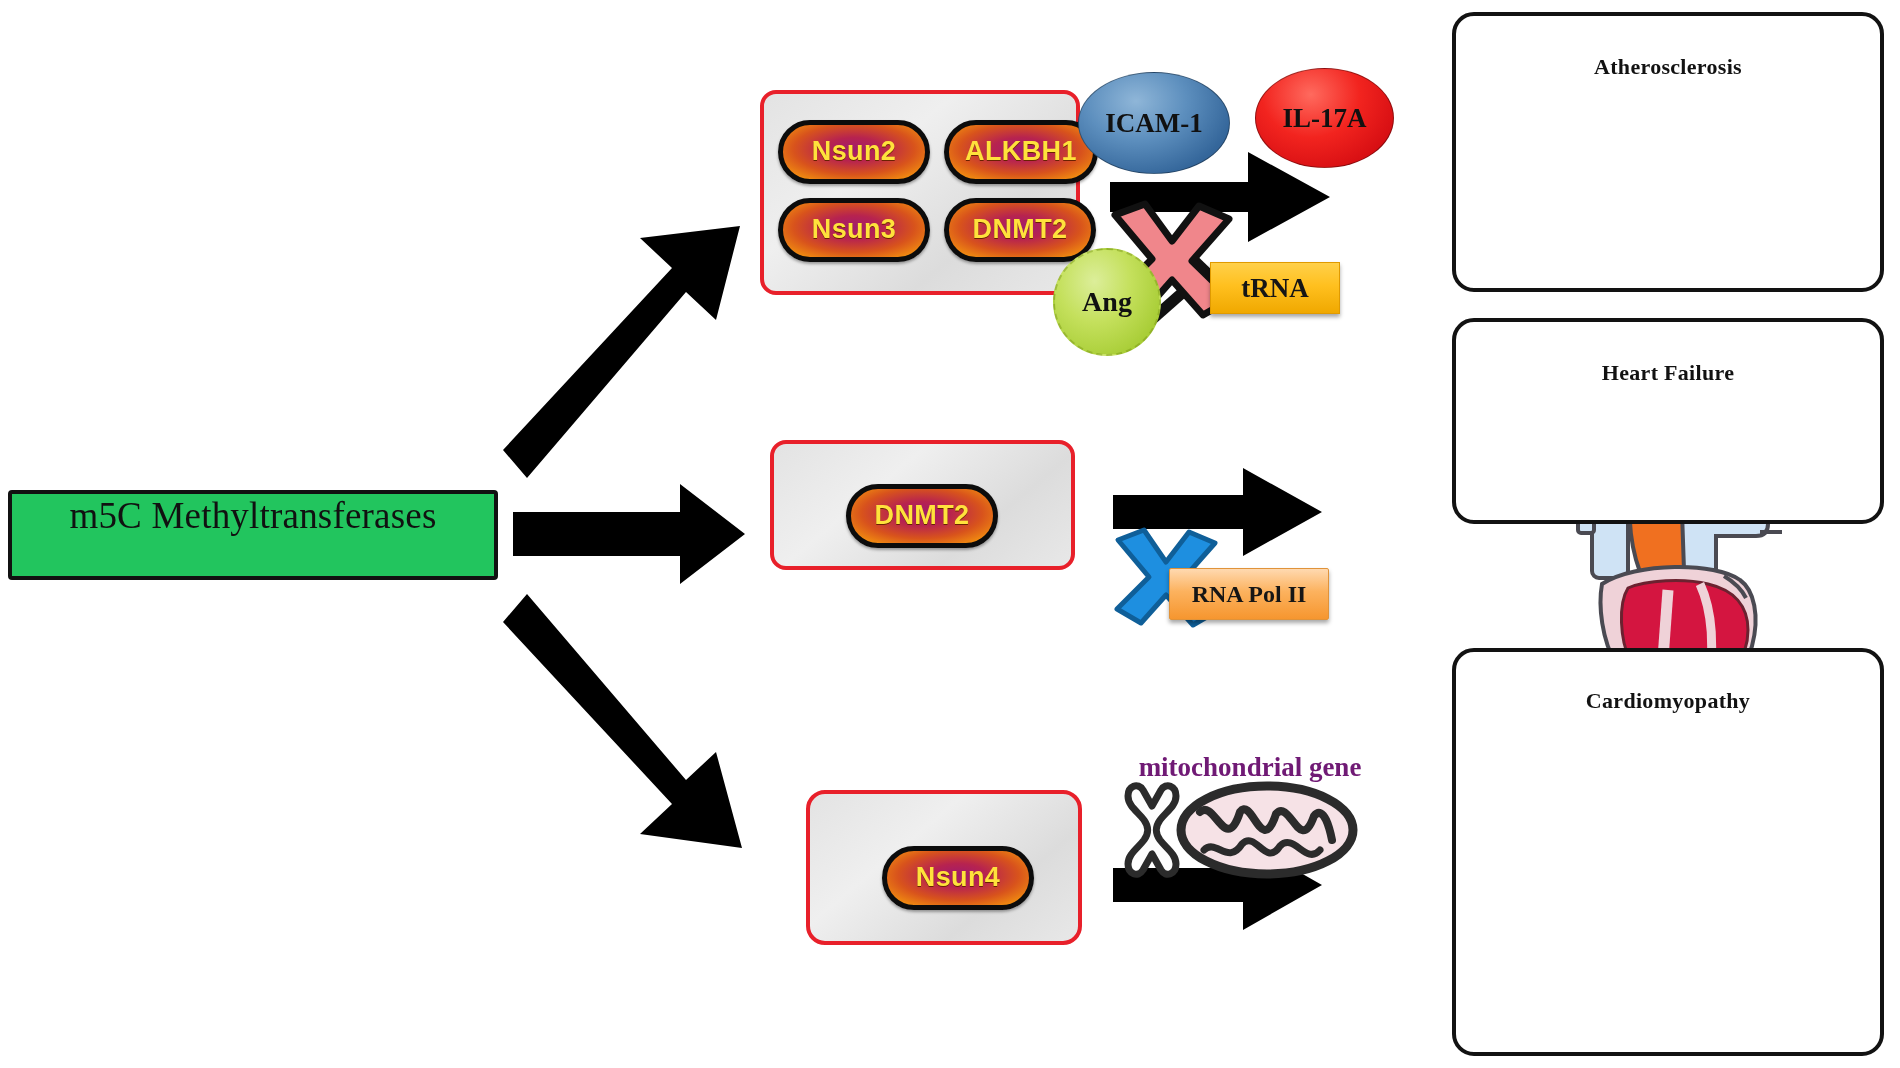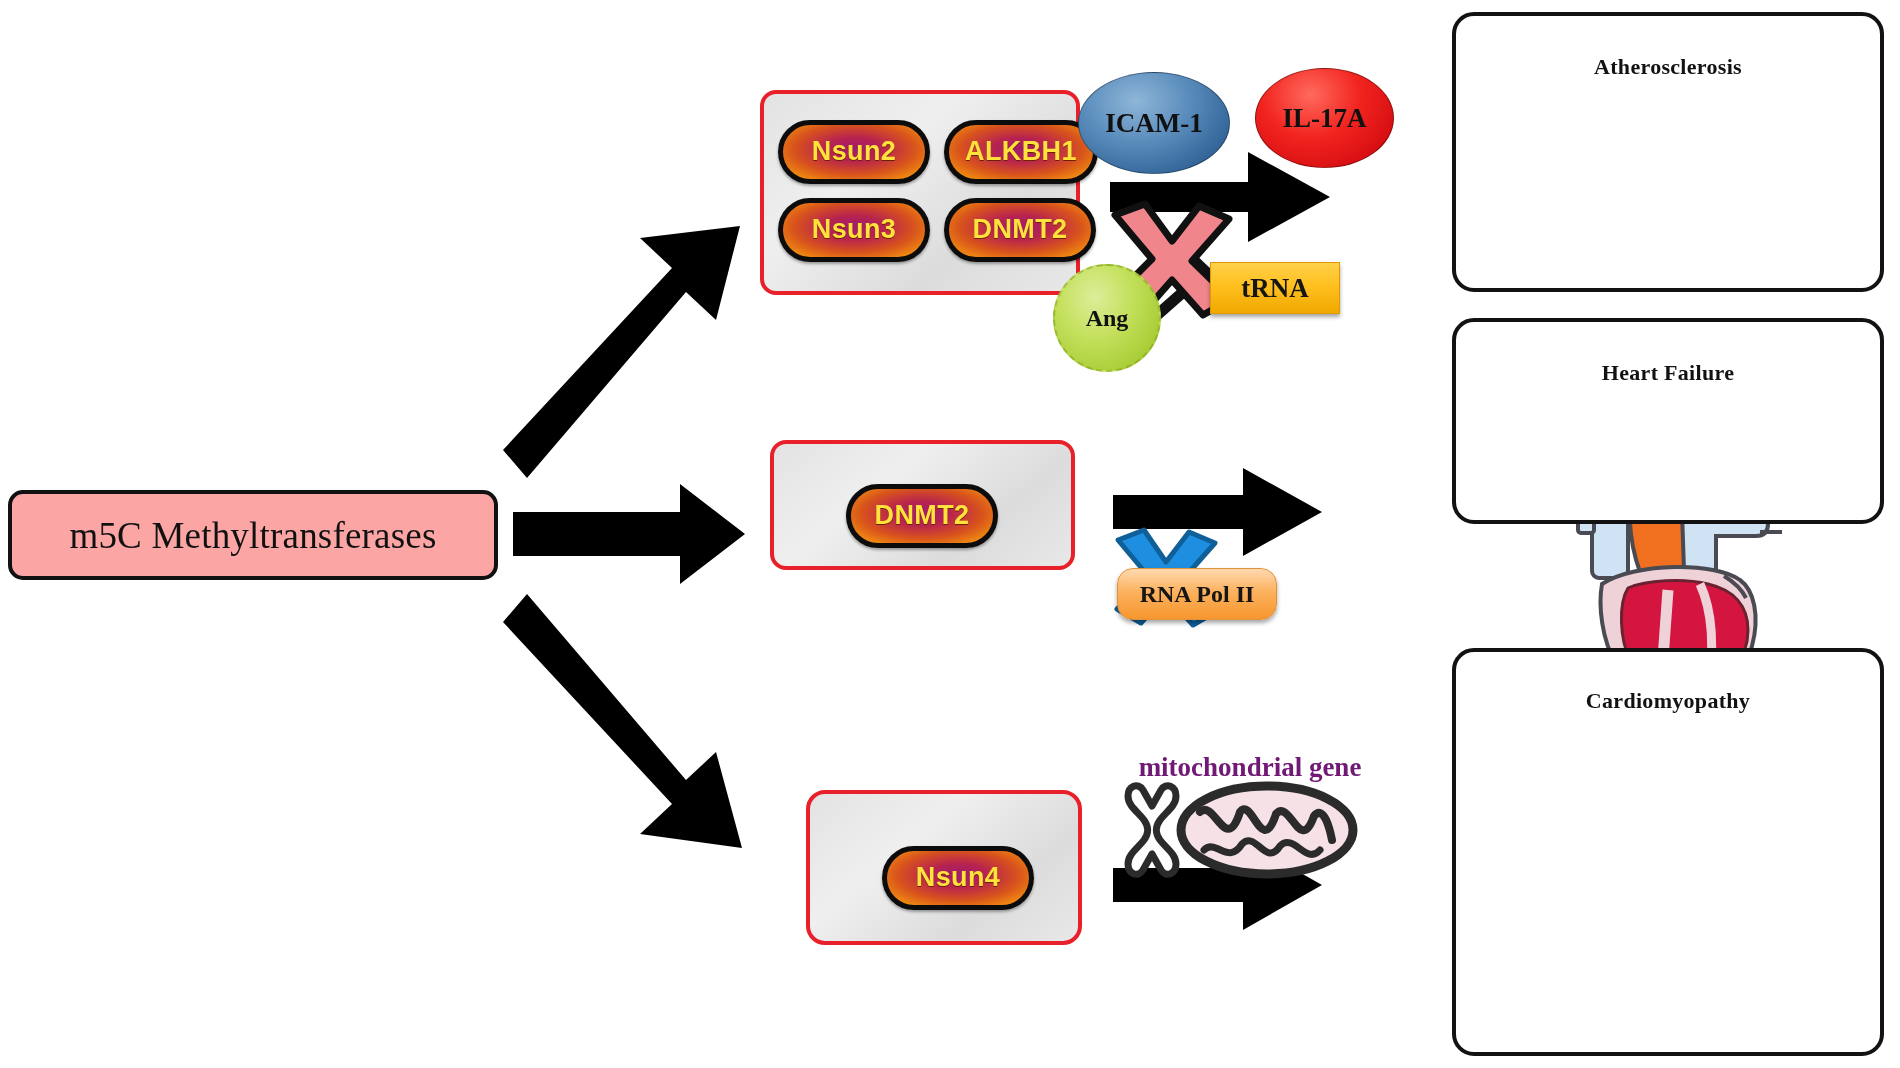--- a/index.html
+++ b/index.html
@@ -5,22 +5,22 @@
 <style>
   html,body{margin:0;padding:0;background:#ffffff;}
   body{width:1900px;height:1068px;position:relative;overflow:hidden;
        font-family:"Liberation Serif", serif;}
   .stage{position:absolute;left:0;top:0;width:1900px;height:1068px;}
   .abs{position:absolute;}
 
   
   #source-box{
     left:8px; top:490px; width:490px; height:90px;
-    border:4px solid #111; border-radius:15px; background:#fca5a5;
-    display:flex; align-items:center; justify-content:center;
+    border:4px solid #111; border-radius:4px; background:#22c55e;
+    display:flex; align-items:flex-start; justify-content:center;
     box-sizing:border-box;
   }
   #source-box .lbl{
     font-family:"Liberation Serif", serif;
     font-size:37px; color:#111; letter-spacing:.2px; white-space:nowrap;
   }
 
   
   .enzyme-panel{
     border:4px solid #e8202a; border-radius:16px;
@@ -54,39 +54,39 @@
   }
   #node-icam1{
     left:1078px; top:72px; width:150px; height:100px; font-size:27px;
     background:radial-gradient(ellipse at 38% 28%,#8fb6d8 0%,#5d8fbe 38%,#35679b 75%,#2a5585 100%);
   }
   #node-il17a{
     left:1255px; top:68px; width:137px; height:98px; font-size:27px;
     background:radial-gradient(ellipse at 40% 26%,#ff6a5e 0%,#f2241f 42%,#d50d12 80%,#b7070c 100%);
   }
   #node-ang{
-    left:1053px; top:264px; width:104px; height:104px; font-size:24px;
+    left:1053px; top:248px; width:104px; height:104px; font-size:28px;
     background:radial-gradient(ellipse at 38% 30%,#dcee9a 0%,#c4e05c 40%,#a8cd36 78%,#93bb22 100%);
     border:2px dashed rgba(120,150,20,.45);
   }
 
   
   .rect-node{
     display:flex;align-items:center;justify-content:center;
     font-family:"Liberation Serif", serif; font-weight:bold;
     color:#161616; white-space:nowrap;
     box-shadow:0 3px 4px rgba(0,0,0,.35);
   }
   #node-trna{
     left:1210px; top:262px; width:128px; height:50px; font-size:27px;
     background:linear-gradient(180deg,#ffd04a 0%,#ffc01f 45%,#f0a800 100%);
     border:1px solid #e09a00;
   }
   #node-rnapol2{
-    left:1117px; top:568px; width:158px; height:50px; font-size:24px; border-radius:16px;
+    left:1169px; top:568px; width:158px; height:50px; font-size:24px; border-radius:2px;
     background:linear-gradient(180deg,#ffd9b0 0%,#fcb25e 45%,#f6962f 100%);
     border:1px solid #e0933a;
   }
 
   
   .disease-card{
     border:4px solid #121212; border-radius:22px; background:#fff;
     box-sizing:border-box;
   }
   #card-athero{ left:1452px; top:12px;  width:432px; height:280px; }

